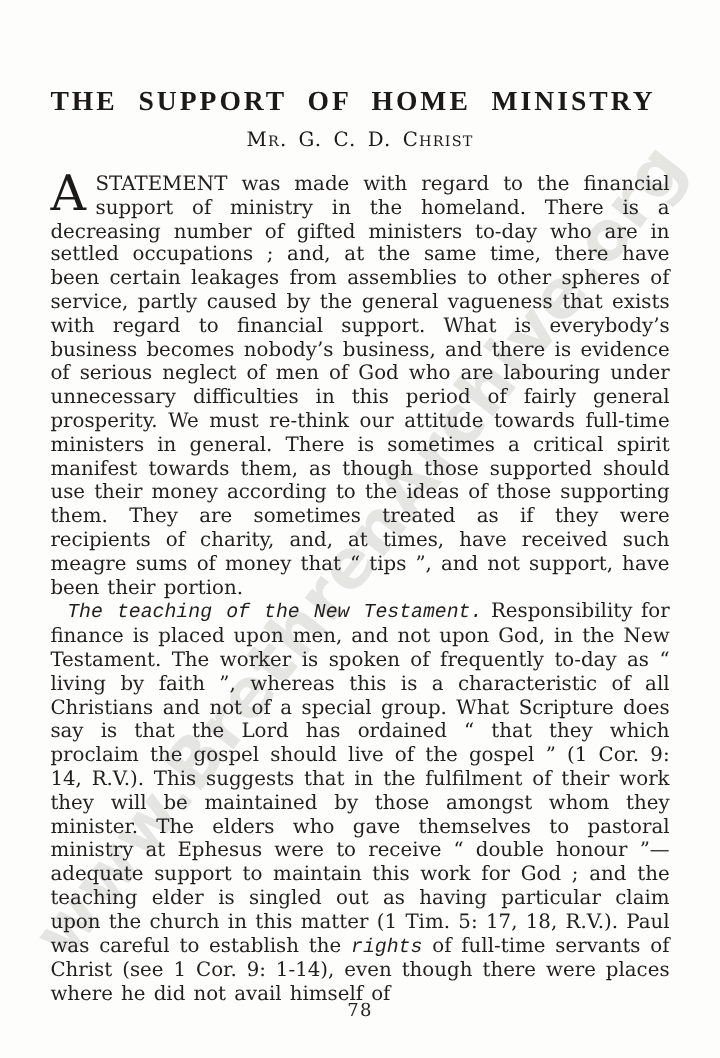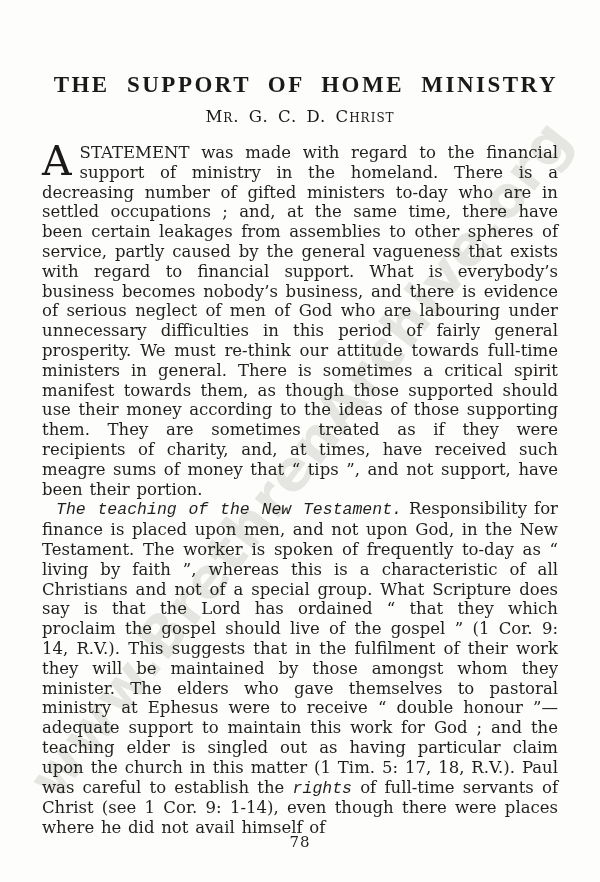--- a/index.html
+++ b/index.html
@@ -30,21 +30,21 @@
     z-index: 0;
     user-select: none;
   }
   .content {
     position: relative;
     z-index: 1;
     padding: 72px 42px 0 42px;
   }
   .title {
     margin: 0 0 9px 0;
-    text-align: right;
+    text-align: left;
     font-family: "Liberation Serif", serif;
     font-weight: bold;
     font-size: 23px;
     letter-spacing: 2.5px;
     word-spacing: 9px;
     color: #1c1a18;
   }
   .author {
     margin: 0 0 17px 0;
     text-align: center;

